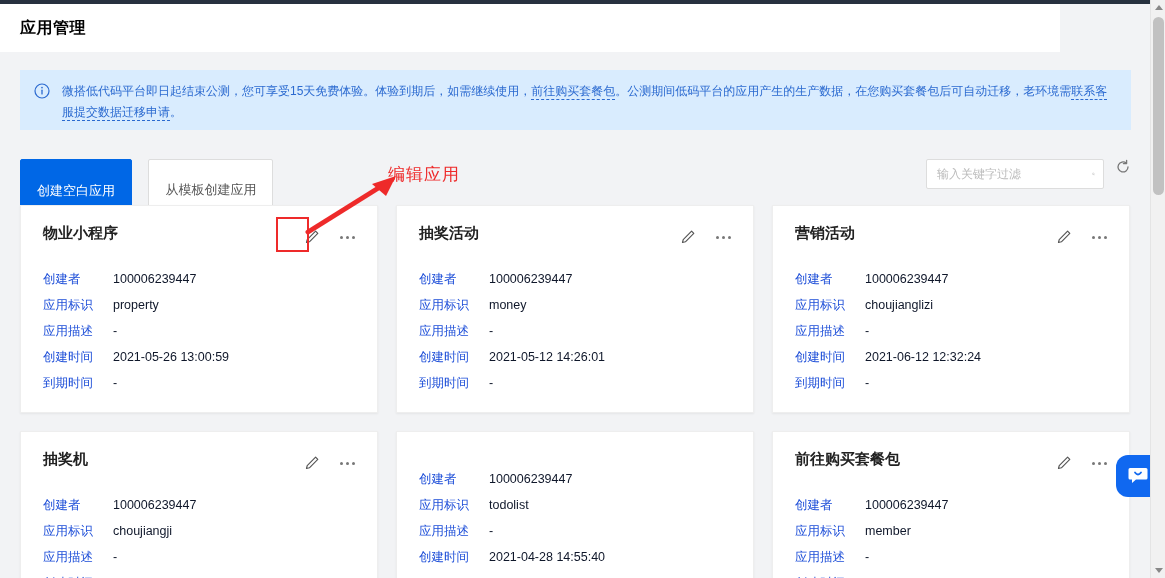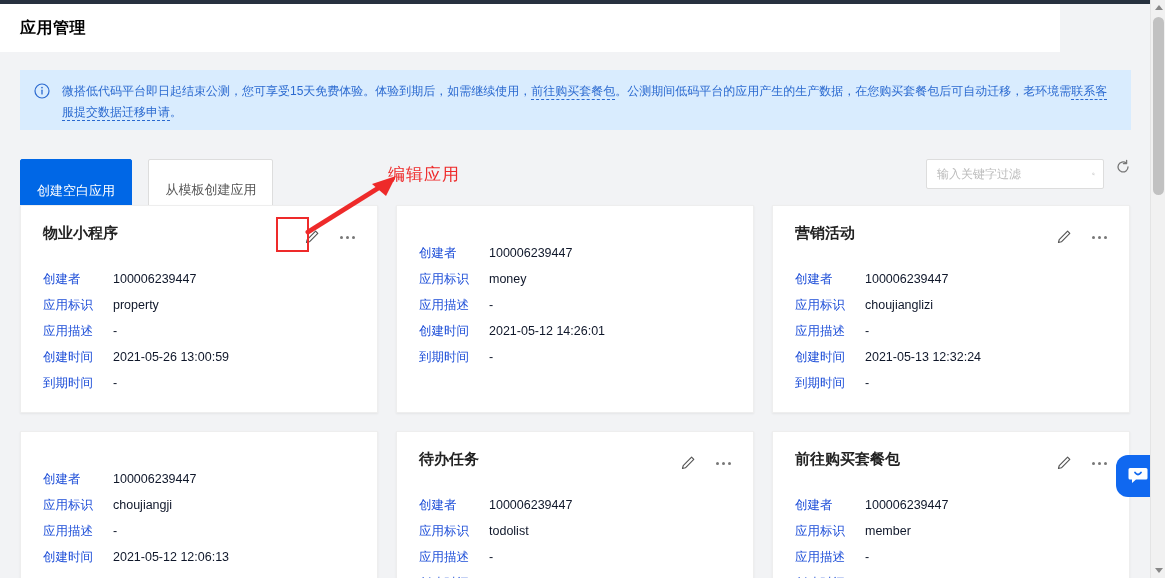--- a/index.html
+++ b/index.html
@@ -237,20 +237,35 @@
             <span class="v">2021-05-26 13:00:59</span>
           </div>
         <div class="row">
             <span class="k">到期时间</span>
             <span class="v">-</span>
           </div>
       </div>
     </div>
 
     <div class="card">
+      <div class="card-head">
+        <div class="card-title">抽奖活动</div>
+        <div class="card-actions">
+          <span class="icon-btn">
+            <svg width="16" height="16" viewBox="0 0 16 16">
+                <path d="M11.6 2.2 L13.8 4.4 L5.4 12.8 L2.5 13.5 L3.2 10.6 Z" fill="none" stroke="#555" stroke-width="1.15" stroke-linejoin="round"></path>
+              </svg>
+          </span>
+          <span class="dots">
+              <span></span>
+              <span></span>
+              <span></span>
+            </span>
+        </div>
+      </div>
       <div class="card-body">
         <div class="row">
             <span class="k">创建者</span>
             <span class="v">100006239447</span>
           </div>
         <div class="row">
             <span class="k">应用标识</span>
             <span class="v">money</span>
           </div>
         <div class="row">
@@ -292,67 +307,67 @@
         <div class="row">
             <span class="k">应用标识</span>
             <span class="v">choujianglizi</span>
           </div>
         <div class="row">
             <span class="k">应用描述</span>
             <span class="v">-</span>
           </div>
         <div class="row">
             <span class="k">创建时间</span>
-            <span class="v">2021-05-13 12:32:24</span>
+            <span class="v">2021-06-12 12:32:24</span>
           </div>
         <div class="row">
             <span class="k">到期时间</span>
             <span class="v">-</span>
           </div>
       </div>
     </div>
 
     <div class="card">
-      <div class="card-body">
-        <div class="row">
-            <span class="k">创建者</span>
-            <span class="v">100006239447</span>
-          </div>
-        <div class="row">
-            <span class="k">应用标识</span>
-            <span class="v">choujiangji</span>
-          </div>
-        <div class="row">
-            <span class="k">应用描述</span>
-            <span class="v">-</span>
-          </div>
-        <div class="row">
-            <span class="k">创建时间</span>
-            <span class="v">2021-05-12 12:06:13</span>
-          </div>
-
-      </div>
-    </div>
-
-    <div class="card">
       <div class="card-head">
-        <div class="card-title">待办任务</div>
+        <div class="card-title">抽奖机</div>
         <div class="card-actions">
           <span class="icon-btn">
             <svg width="16" height="16" viewBox="0 0 16 16">
                 <path d="M11.6 2.2 L13.8 4.4 L5.4 12.8 L2.5 13.5 L3.2 10.6 Z" fill="none" stroke="#555" stroke-width="1.15" stroke-linejoin="round"></path>
               </svg>
           </span>
           <span class="dots">
               <span></span>
               <span></span>
               <span></span>
             </span>
         </div>
       </div>
+      <div class="card-body">
+        <div class="row">
+            <span class="k">创建者</span>
+            <span class="v">100006239447</span>
+          </div>
+        <div class="row">
+            <span class="k">应用标识</span>
+            <span class="v">choujiangji</span>
+          </div>
+        <div class="row">
+            <span class="k">应用描述</span>
+            <span class="v">-</span>
+          </div>
+        <div class="row">
+            <span class="k">创建时间</span>
+            <span class="v">2021-05-12 12:06:13</span>
+          </div>
+
+      </div>
+    </div>
+
+    <div class="card">
       <div class="card-body">
         <div class="row">
             <span class="k">创建者</span>
             <span class="v">100006239447</span>
           </div>
         <div class="row">
             <span class="k">应用标识</span>
             <span class="v">todolist</span>
           </div>
         <div class="row">

